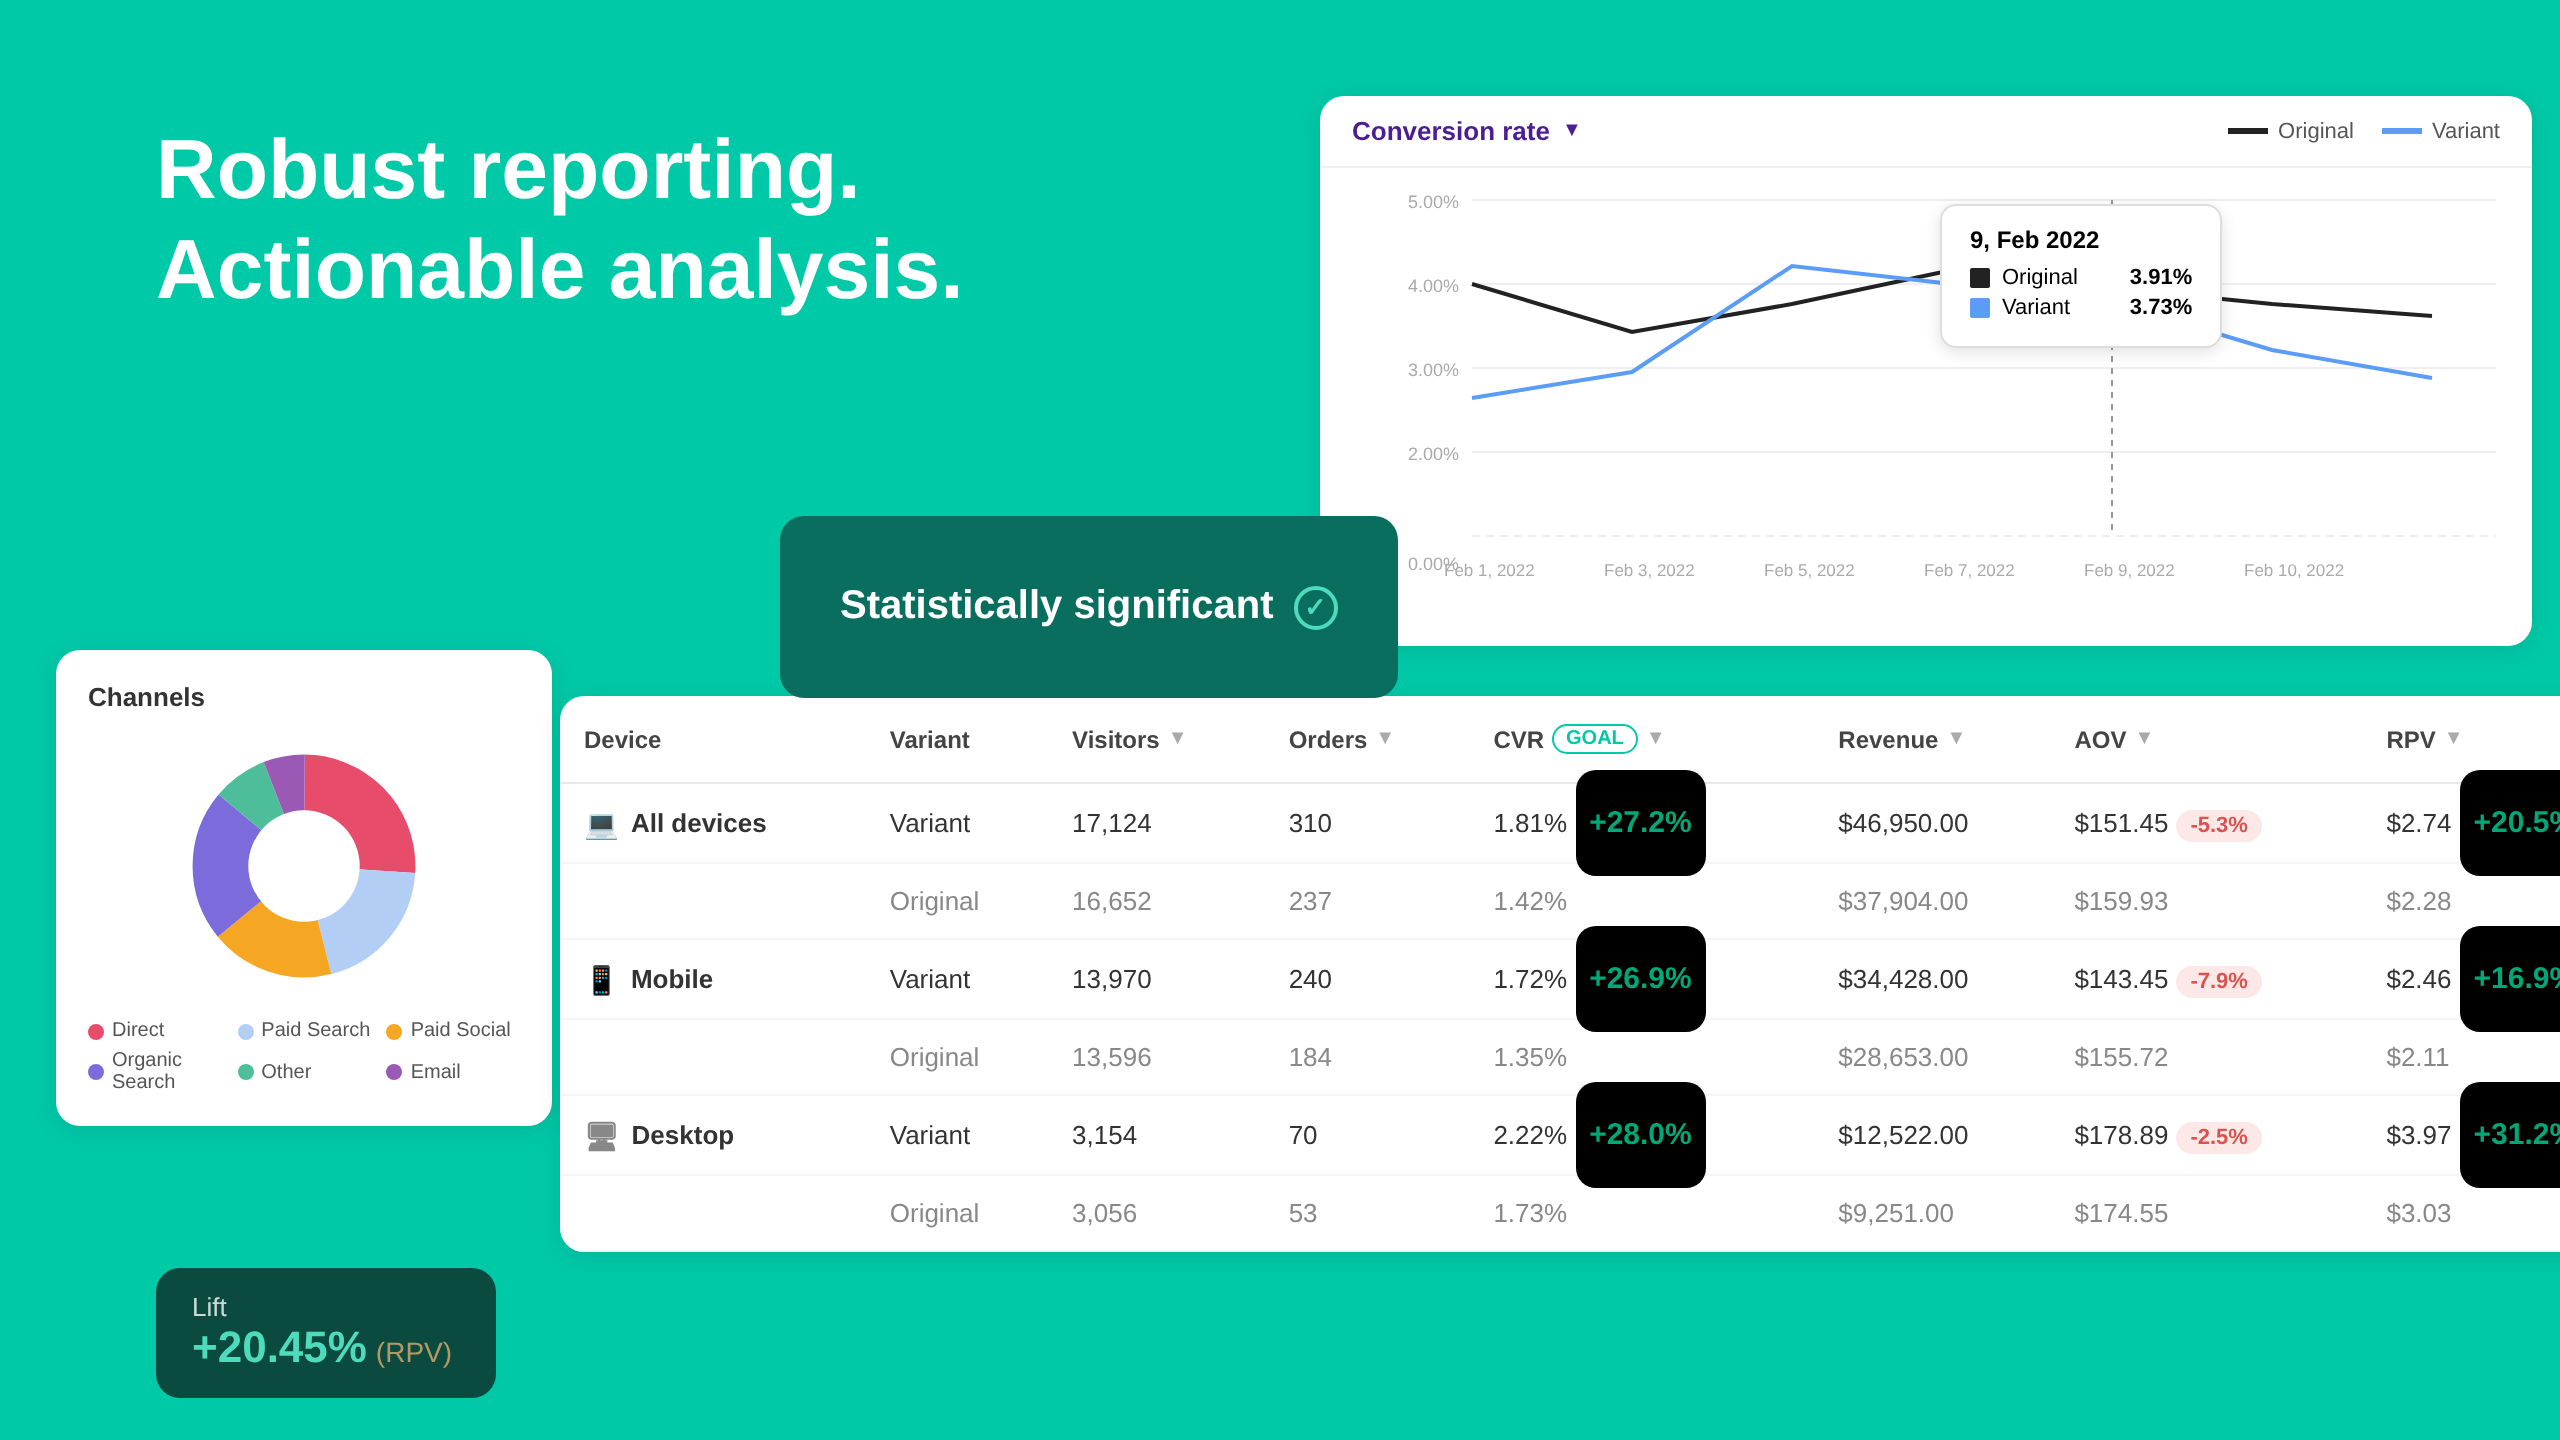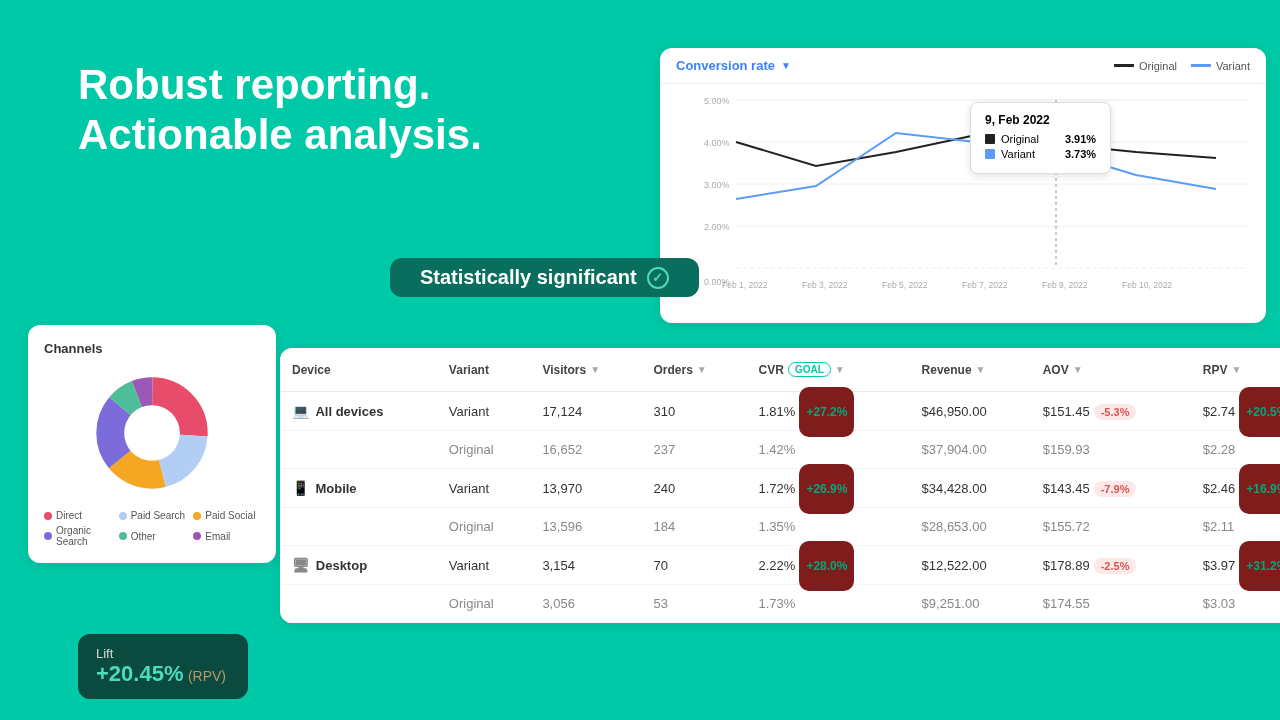--- a/index.html
+++ b/index.html
@@ -27,21 +27,21 @@
     }
 
     
     .stat-sig-badge {
       position: absolute;
       top: 258px;
       left: 390px;
       background: #0a6e5e;
       color: #fff;
       border-radius: 12px;
-      padding: 8px 30px;
+      padding: 34px 30px;
       font-size: 20px;
       font-weight: 600;
       display: flex;
       align-items: center;
       gap: 10px;
       z-index: 10;
     }
     .stat-sig-badge .check-icon {
       width: 22px;
       height: 22px;
@@ -141,21 +141,21 @@
       justify-content: space-between;
       padding: 10px 16px;
       border-bottom: 1px solid #f0f0f0;
     }
     .chart-title-btn {
       display: flex;
       align-items: center;
       gap: 6px;
       font-size: 13px;
       font-weight: 600;
-      color: #3b82f6;
+      color: #4c1d95;
       background: none;
       border: none;
       cursor: pointer;
     }
     .chart-legend {
       display: flex;
       gap: 14px;
       font-size: 11px;
       color: #555;
     }
@@ -255,24 +255,24 @@
       font-weight: 600;
       display: flex;
       align-items: center;
       gap: 6px;
     }
     .device-icon {
       color: #888;
       font-size: 14px;
     }
     .badge-green {
-      background: #7f1d1d;
+      background: #000000;
       color: #00a878;
       border-radius: 10px;
-      font-size: 12px;
+      font-size: 15px;
       font-weight: 600;
       padding: 18px 7px;
       margin-left: 4px;
     }
     .badge-red {
       background: #fde8e8;
       color: #d9534f;
       border-radius: 10px;
       font-size: 11px;
       font-weight: 600;

